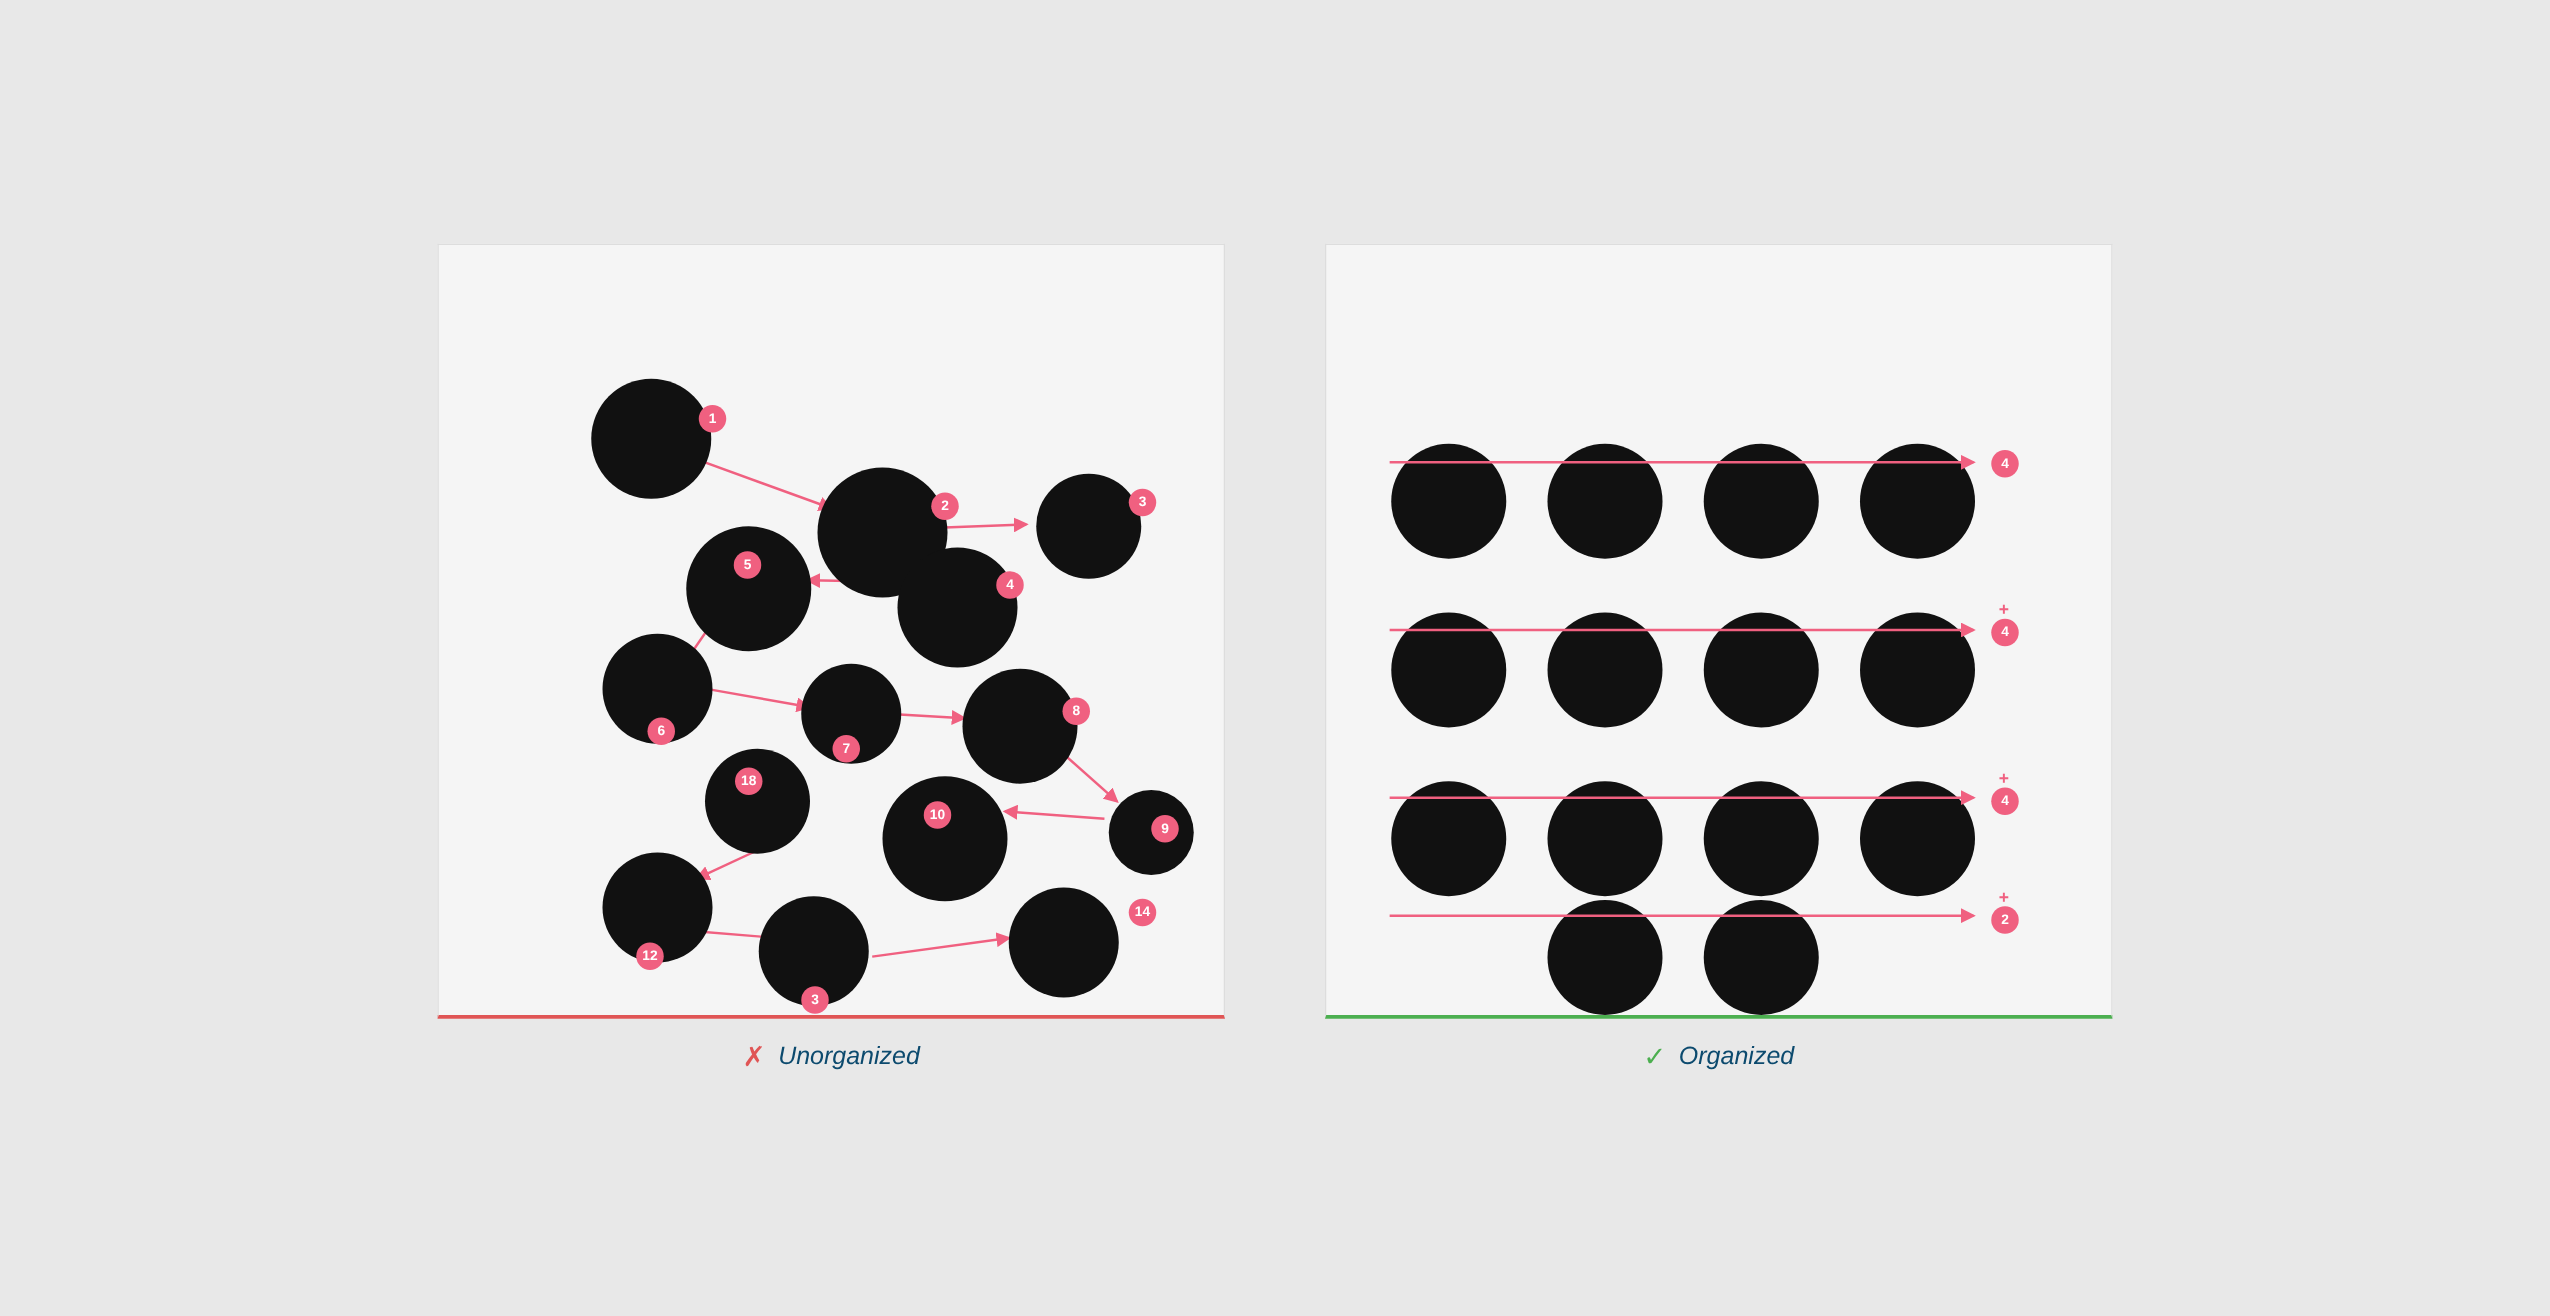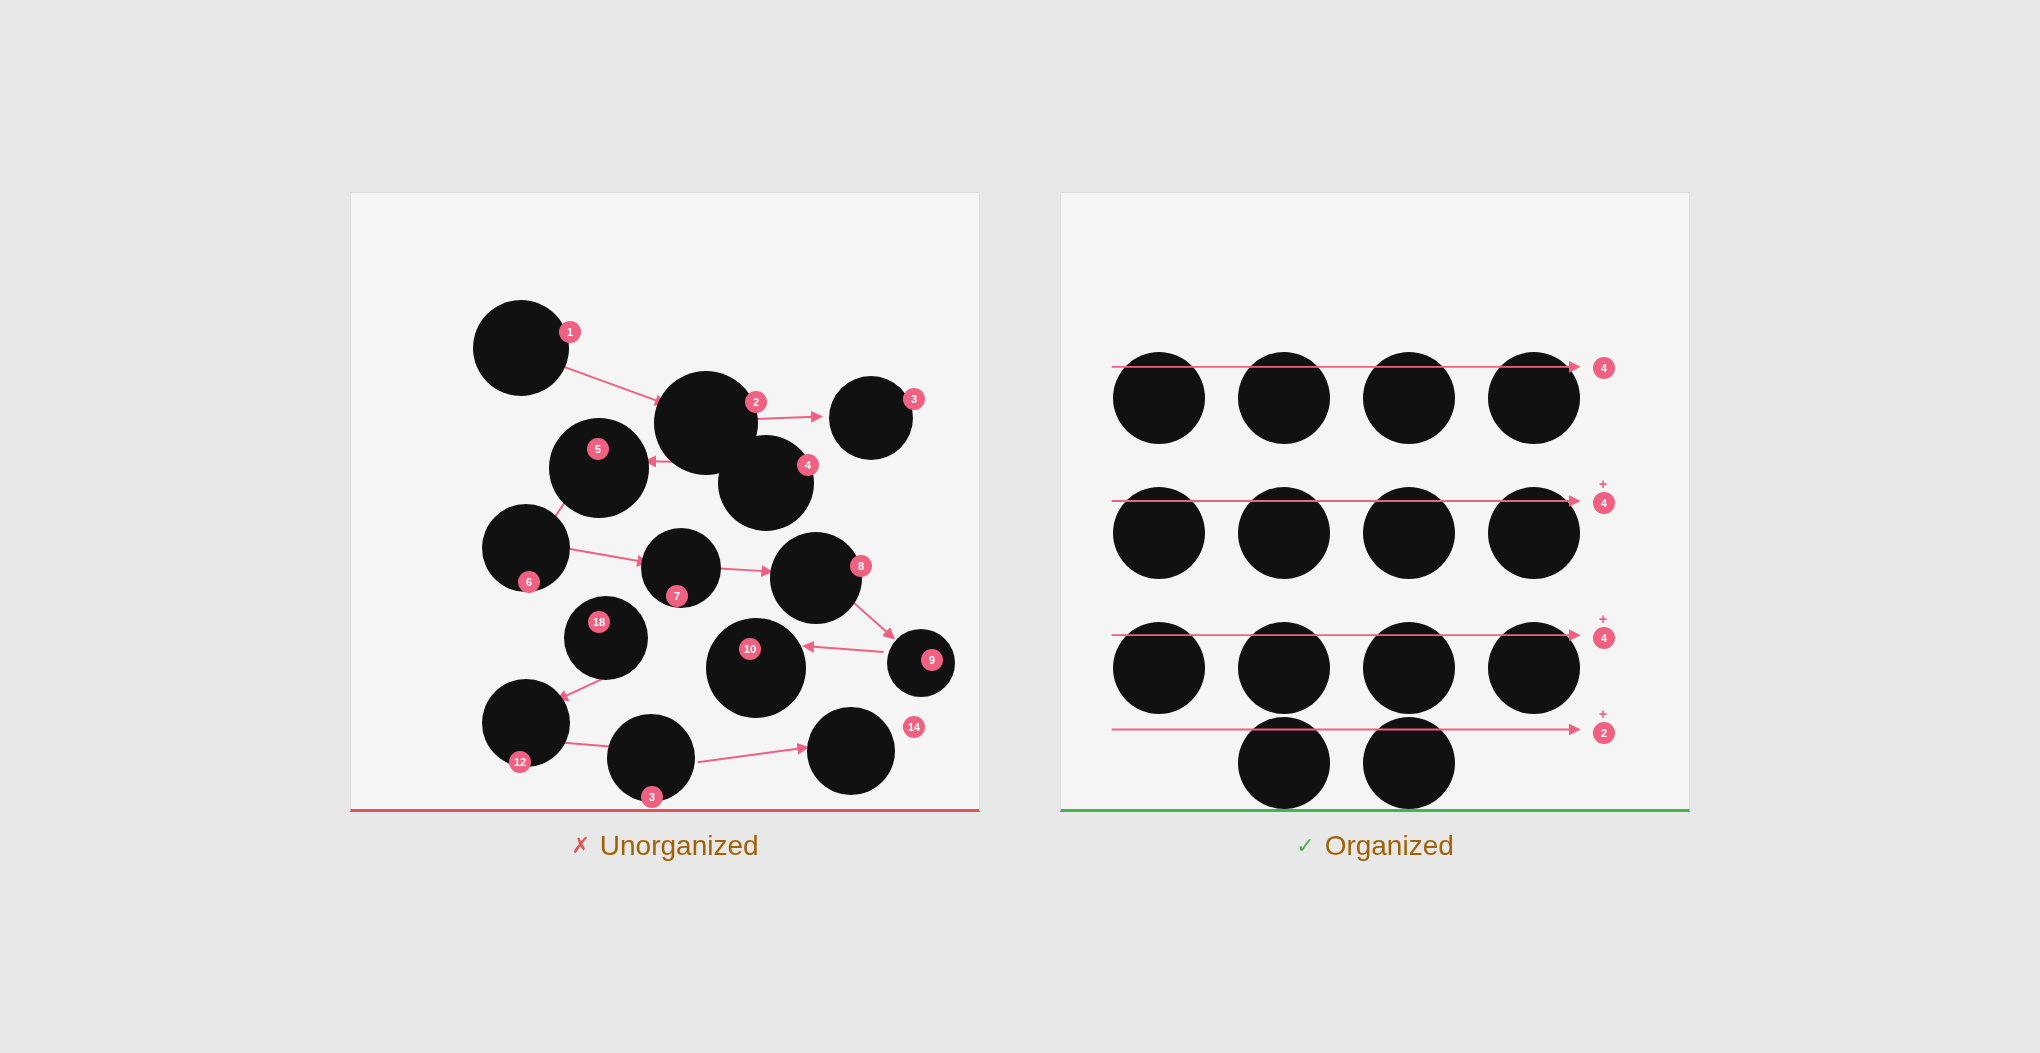--- a/index.html
+++ b/index.html
@@ -42,23 +42,24 @@
       align-items: center;
       gap: 10px;
       margin-top: 18px;
     }
 
     .label-icon {
       font-size: 22px;
     }
 
     .label-text {
-      font-size: 28px;
+      font-size: 20px;
       font-weight: 500;
-      color: #a16207;
+      color: #0c4a6e;
+      font-style: italic;
     }
 
     
     .node {
       position: absolute;
       background: #111;
       border-radius: 50%;
     }
 
     

